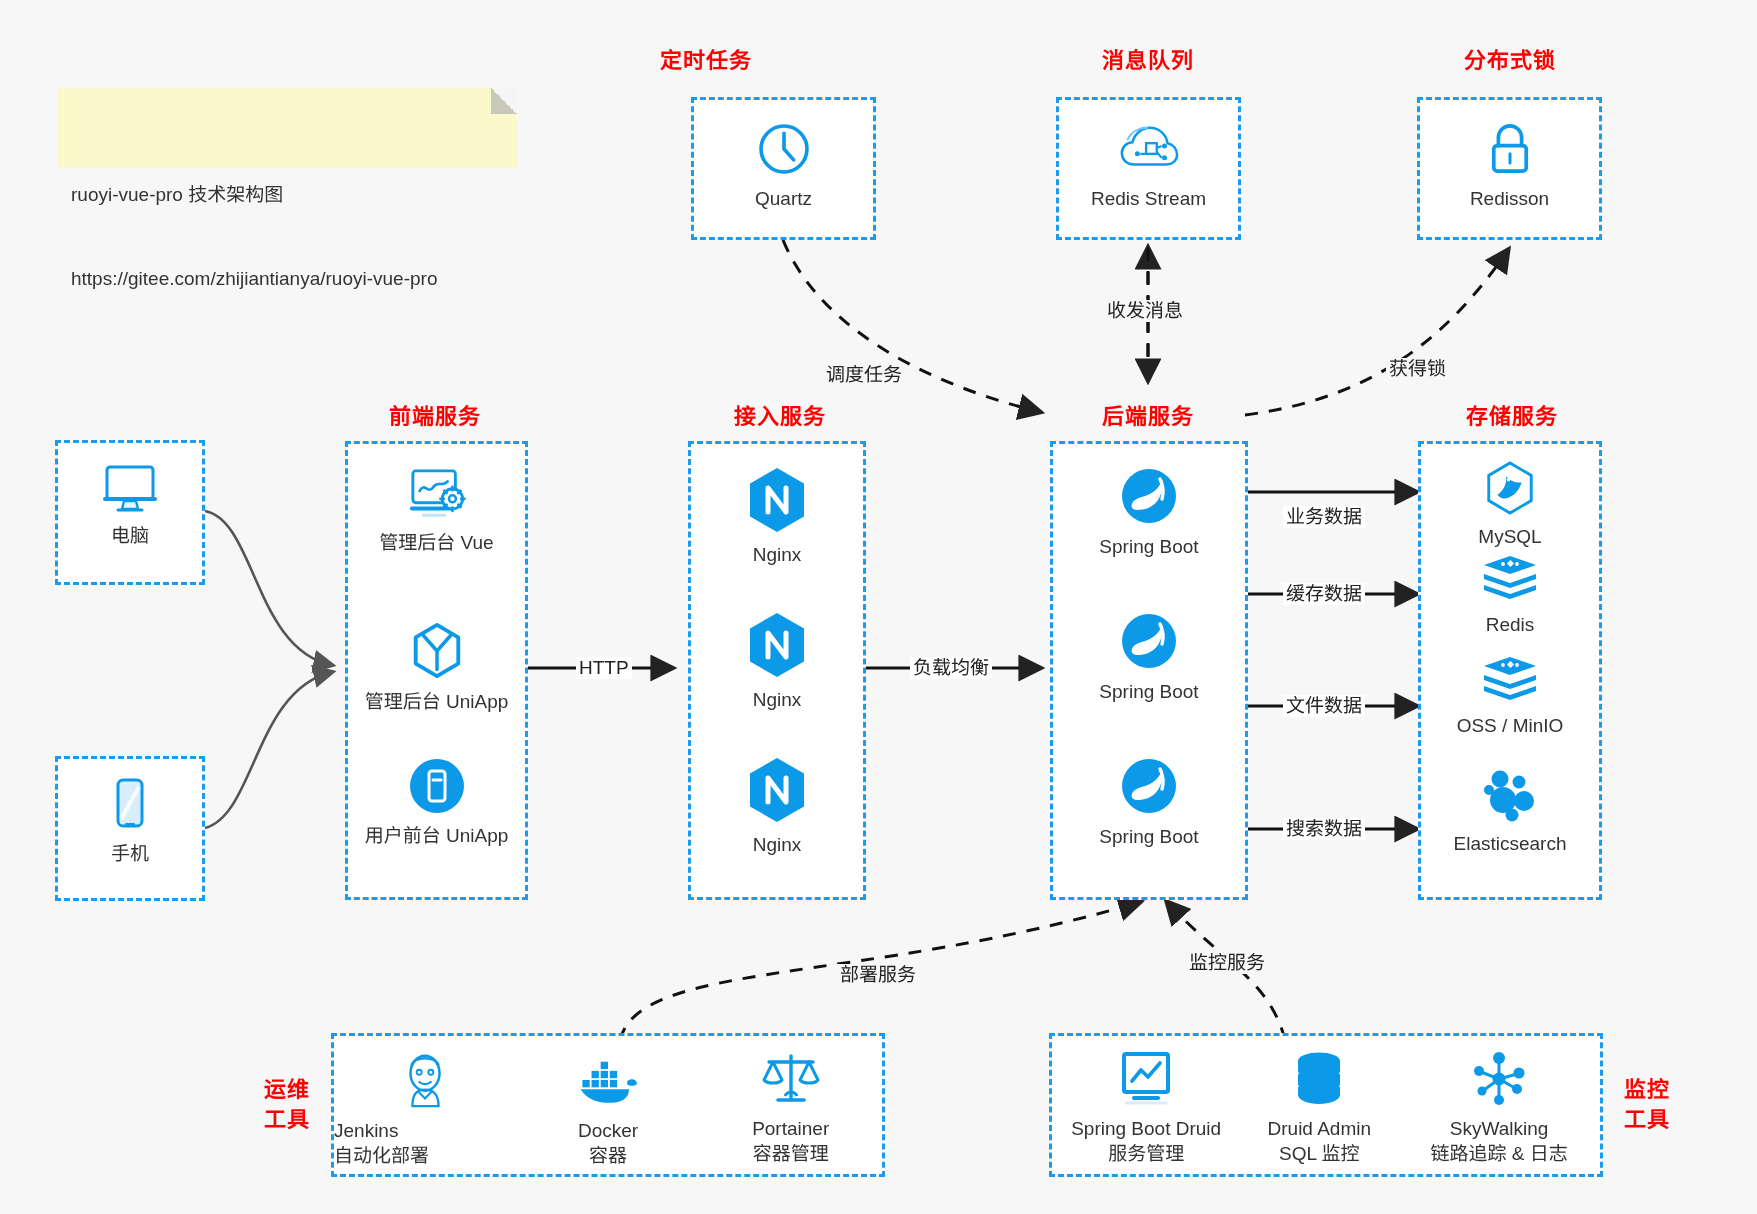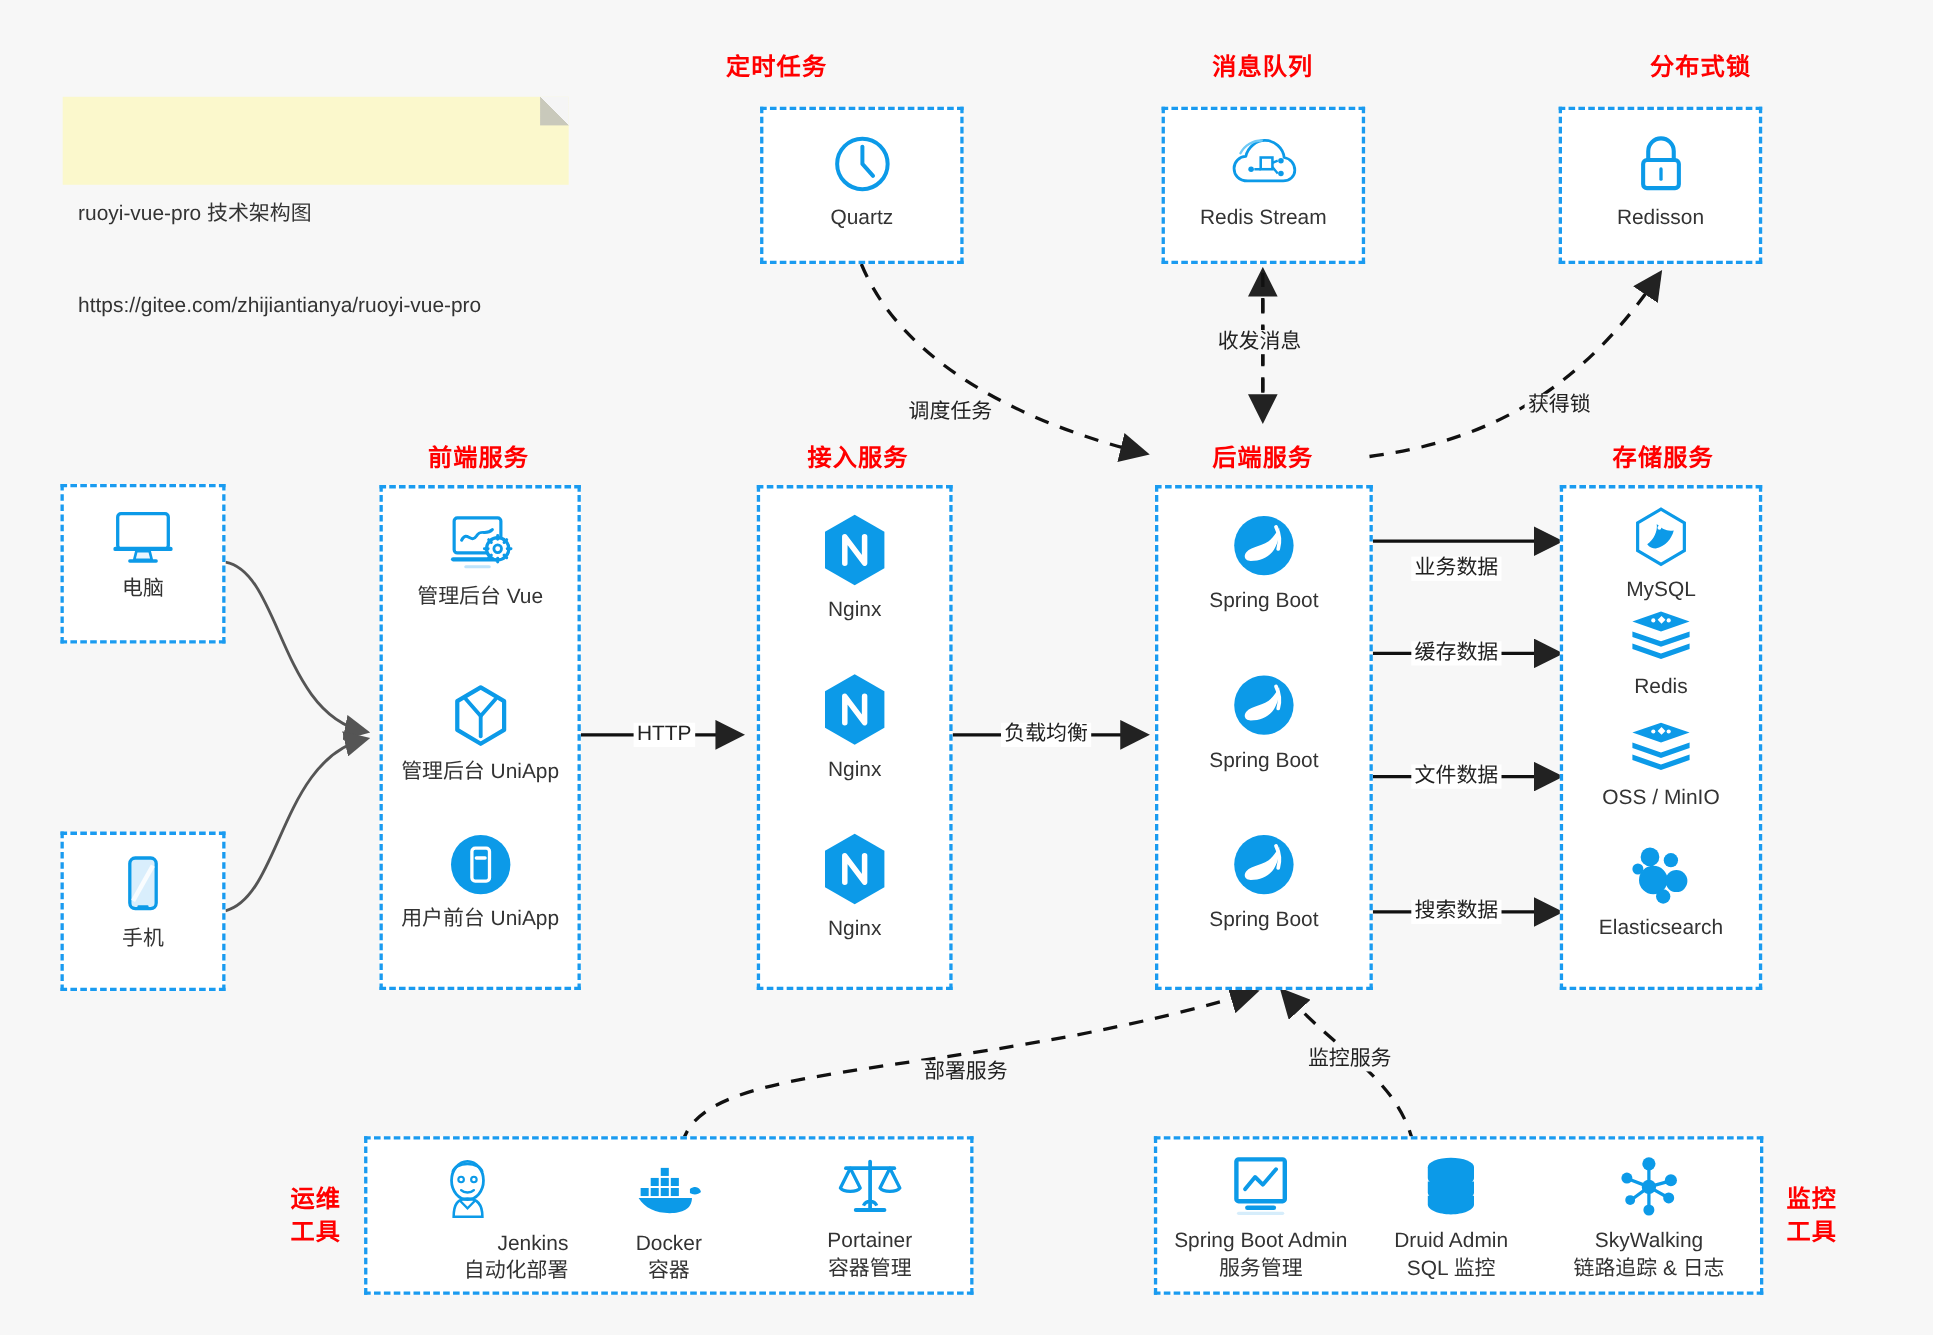--- a/index.html
+++ b/index.html
@@ -132,21 +132,21 @@
         <rect x="29" y="22" width="11" height="11" fill="none" stroke="#0c9ae8" stroke-width="2.4"></rect>
         <circle cx="20" cy="33" r="2.6" fill="#0c9ae8"></circle>
         <circle cx="48" cy="25" r="2.6" fill="#0c9ae8"></circle>
         <circle cx="48" cy="37" r="2.6" fill="#0c9ae8"></circle>
         <path d="M23 33 L29 33 M40 27 L45 25 M40 31 L45 37" stroke="#0c9ae8" stroke-width="2.2" fill="none"></path>
       </svg>
       <div class="nlabel">Redis Stream</div>
     </div>
   </div>
 
-  <div class="gtitle" style="left:1456px;top:42px;width:180px;">分布式锁</div>
+  <div class="gtitle" style="left:1420px;top:42px;width:180px;">分布式锁</div>
   <div class="gbox" style="left:1417px;top:97px;width:185px;height:143px;">
     <div class="node" style="top:20px;">
       <svg class="nicon" width="52" height="58" viewBox="0 0 44 50">
         <path d="M12 22 V15 a10 10 0 0 1 20 0 V22" fill="none" stroke="#0c9ae8" stroke-width="3.2" stroke-linecap="round"></path>
         <rect x="8" y="22" width="28" height="22" rx="3" fill="none" stroke="#0c9ae8" stroke-width="3.2"></rect>
         <path d="M22 29 V37" stroke="#0c9ae8" stroke-width="2.6" stroke-linecap="round"></path>
       </svg>
       <div class="nlabel">Redisson</div>
     </div>
   </div>
@@ -313,21 +313,21 @@
       <div class="nlabel">Elasticsearch</div>
     </div>
   </div>
 
   <div class="gtitle side" style="left:250px;top:1075px;width:74px;">
     <div>运维</div>
     <div>工具</div>
   </div>
   <div class="gbox" style="left:331px;top:1033px;width:554px;height:144px;">
     <div style="position:absolute;left:0;top:14px;width:100%;display:flex;">
-      <div style="flex:1;text-align:right;">
+      <div style="flex:1;text-align:left;">
         <svg class="nicon" width="58" height="60" viewBox="0 0 58 62">
           <path d="M16 58 C16 46 20 41 29 41 C38 41 43 46 43 58 Z" fill="none" stroke="#0c9ae8" stroke-width="2.4"></path>
           <ellipse cx="29" cy="24" rx="15" ry="18" fill="none" stroke="#0c9ae8" stroke-width="2.6"></ellipse>
           <path d="M15 16 C17 6 41 6 43 16" fill="none" stroke="#0c9ae8" stroke-width="2.4"></path>
           <circle cx="23" cy="23" r="2.6" fill="none" stroke="#0c9ae8" stroke-width="2"></circle>
           <circle cx="35" cy="23" r="2.6" fill="none" stroke="#0c9ae8" stroke-width="2"></circle>
           <path d="M23 33 C26 36 32 36 35 33" fill="none" stroke="#0c9ae8" stroke-width="2.2" stroke-linecap="round"></path>
           <path d="M22 43 L29 50 L36 43" fill="none" stroke="#0c9ae8" stroke-width="2.2"></path>
         </svg>
         <div class="nlabel">Jenkins</div>
@@ -372,21 +372,21 @@
   </div>
   <div class="gbox" style="left:1049px;top:1033px;width:554px;height:144px;">
     <div style="position:absolute;left:0;top:14px;width:100%;display:flex;">
       <div style="flex:1.12;text-align:center;">
         <svg class="nicon" width="60" height="58" viewBox="0 0 60 58">
           <rect x="8" y="4" width="44" height="38" rx="2" fill="none" stroke="#0c9ae8" stroke-width="4"></rect>
           <path d="M16 31 L25 20 L32 27 L44 13" fill="none" stroke="#0c9ae8" stroke-width="3.6" stroke-linecap="round" stroke-linejoin="round"></path>
           <path d="M18 48 H42" stroke="#0c9ae8" stroke-width="4.2" stroke-linecap="round"></path>
           <path d="M10 53 H50" stroke="#d6edfb" stroke-width="3" stroke-linecap="round"></path>
         </svg>
-        <div class="nlabel">Spring Boot Admin</div>
+        <div class="nlabel">Spring Boot Druid</div>
         <div class="nsub">服务管理</div>
       </div>
       <div style="flex:0.94;text-align:center;">
         <svg class="nicon" width="56" height="58" viewBox="0 0 56 58">
           <ellipse cx="28" cy="11" rx="21" ry="8.5" fill="#0c9ae8"></ellipse>
           <path d="M7 11 V21 C7 26 17 30 28 30 C39 30 49 26 49 21 V11" fill="#0c9ae8"></path>
           <path d="M7 24 V34 C7 39 17 43 28 43 C39 43 49 39 49 34 V24" fill="#0c9ae8"></path>
           <path d="M7 37 V45 C7 50 17 54 28 54 C39 54 49 50 49 45 V37" fill="#0c9ae8"></path>
         </svg>
         <div class="nlabel">Druid Admin</div>

